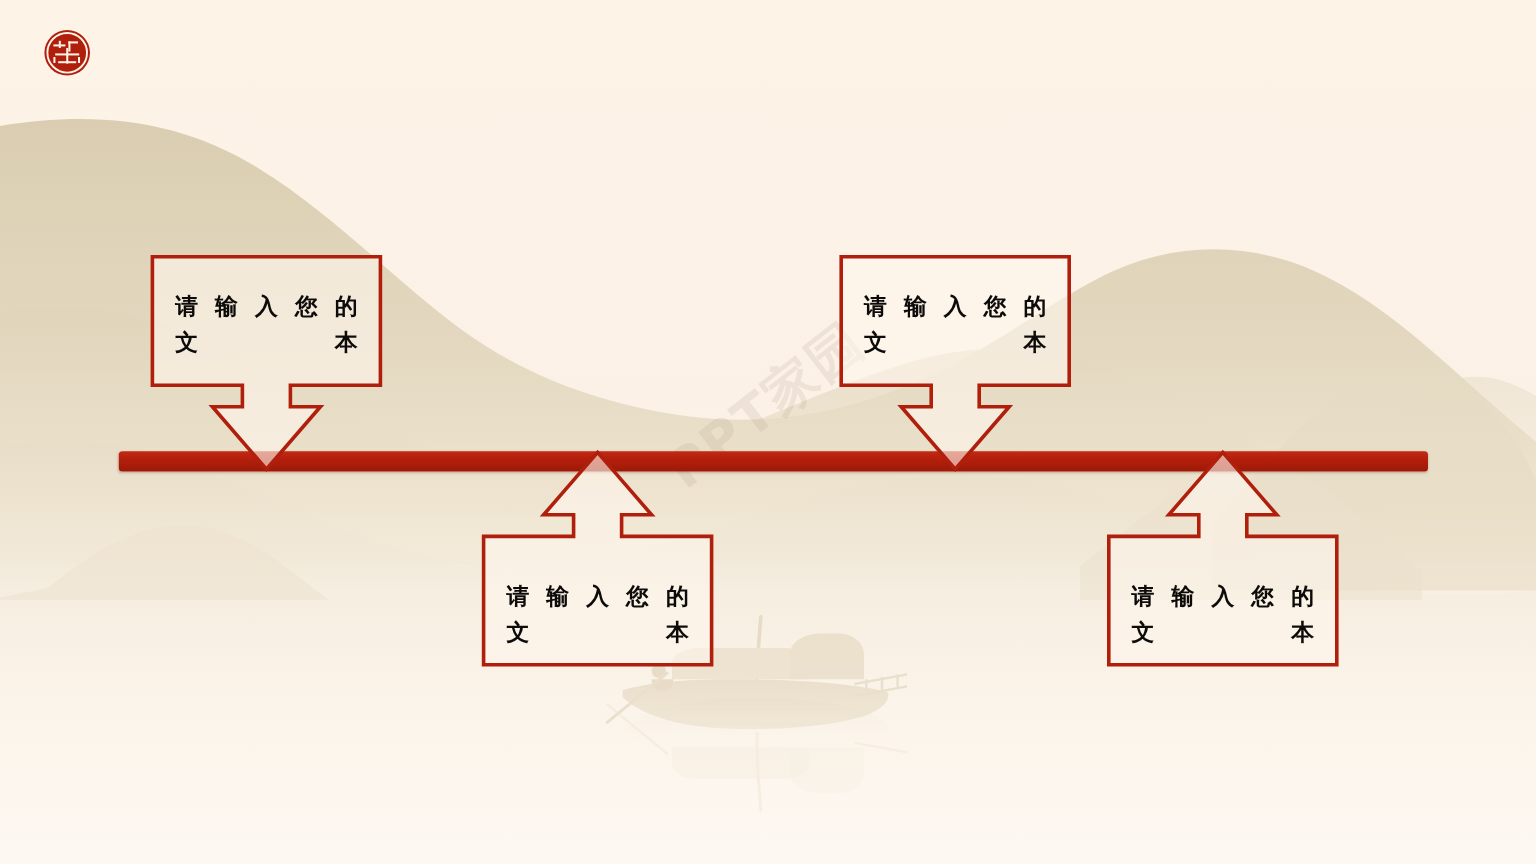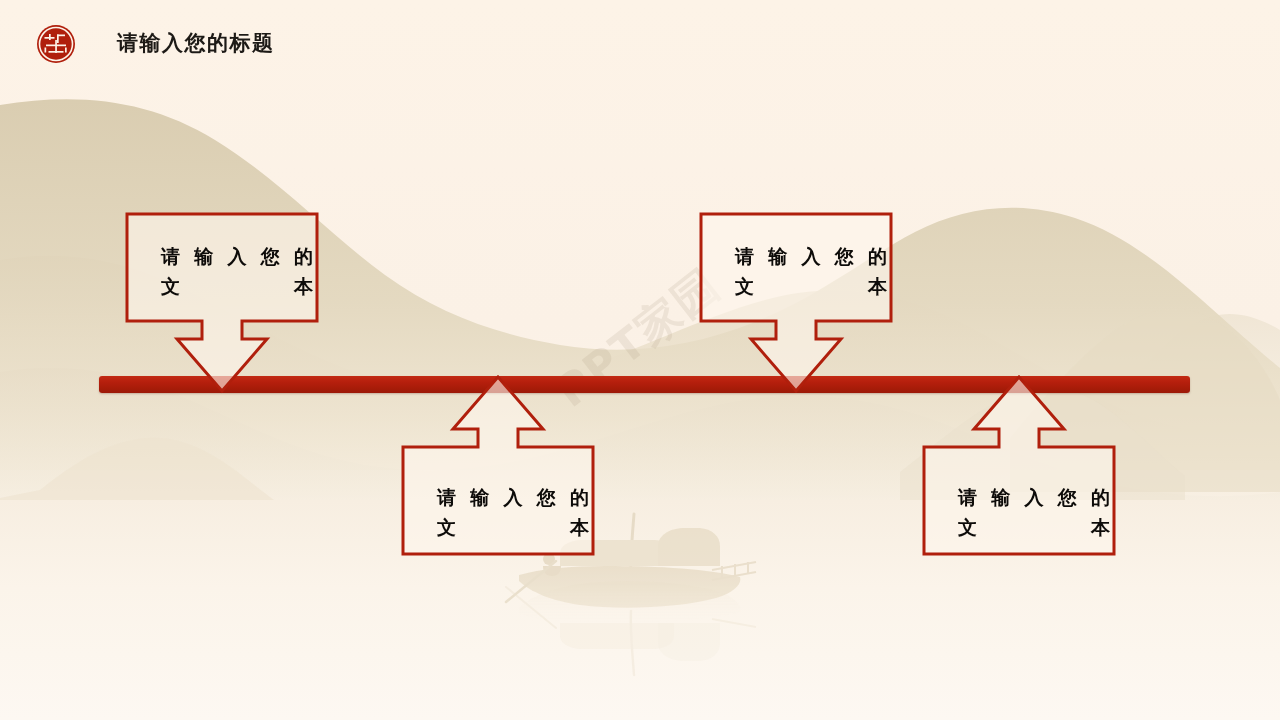--- a/index.html
+++ b/index.html
@@ -105,21 +105,20 @@
   .callout .label {
     position: absolute;
     font-family: "DejaVu Serif", "Liberation Serif", serif;
     font-size: 19px;
     font-weight: bold;
     color: #0d0b09;
     line-height: 30px;
     text-align: justify;
     text-align-last: justify;
     white-space: normal;
-    margin-left: 15px;
   }
   .callout .label .ln {
     display: block;
     text-align: justify;
     text-align-last: justify;
   }
 
   
   #callout-1 { left: 124px; top: 211px; width: 196px; height: 185px; }
   #callout-1 .label { left: 22px; top: 30px; width: 152px; }
@@ -301,21 +300,20 @@
       <rect x="8.5" y="13.0" width="10.0" height="1.7" fill="#fdf3e8"></rect>
       <rect x="21.0" y="10.5" width="1.7" height="8.5" fill="#fdf3e8"></rect>
       <rect x="21.0" y="10.5" width="8.0" height="1.7" fill="#fdf3e8"></rect>
       <rect x="13.0" y="10.0" width="1.7" height="6.0" fill="#fdf3e8"></rect>
       <rect x="10.0" y="20.5" width="20.0" height="1.7" fill="#fdf3e8"></rect>
       <rect x="19.2" y="16.0" width="1.7" height="13.0" fill="#fdf3e8"></rect>
       <rect x="12.5" y="27.0" width="15.0" height="1.7" fill="#fdf3e8"></rect>
       <rect x="8.5" y="23.5" width="1.7" height="5.0" fill="#fdf3e8"></rect>
       <rect x="29.0" y="23.5" width="1.7" height="5.0" fill="#fdf3e8"></rect>
     </svg>
-    <div id="header-title">请输入您的标题</div>
   </div>
 
   <div id="center-bar"></div>
 
   <div id="callout-1" class="callout">
     <svg class="shape" viewBox="0 0 196 185" preserveAspectRatio="none">
       <path d="M 3 3 L 193 3 L 193 110 L 118 110 L 118 128 L 143 128
                L 98 180 L 53 128 L 78 128 L 78 110 L 3 110 Z" fill="rgba(253,245,235,0.62)" stroke="#b01f0c" stroke-width="3" stroke-linejoin="miter"></path>
     </svg>
     <div class="label">

